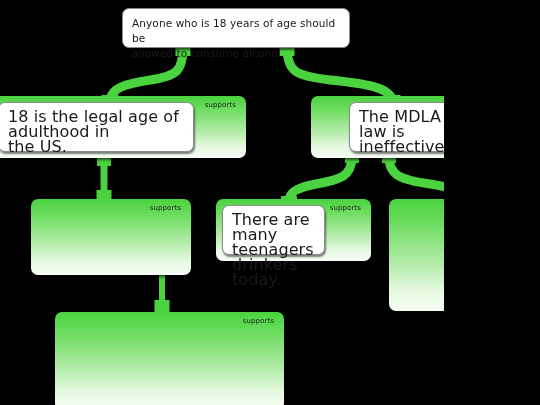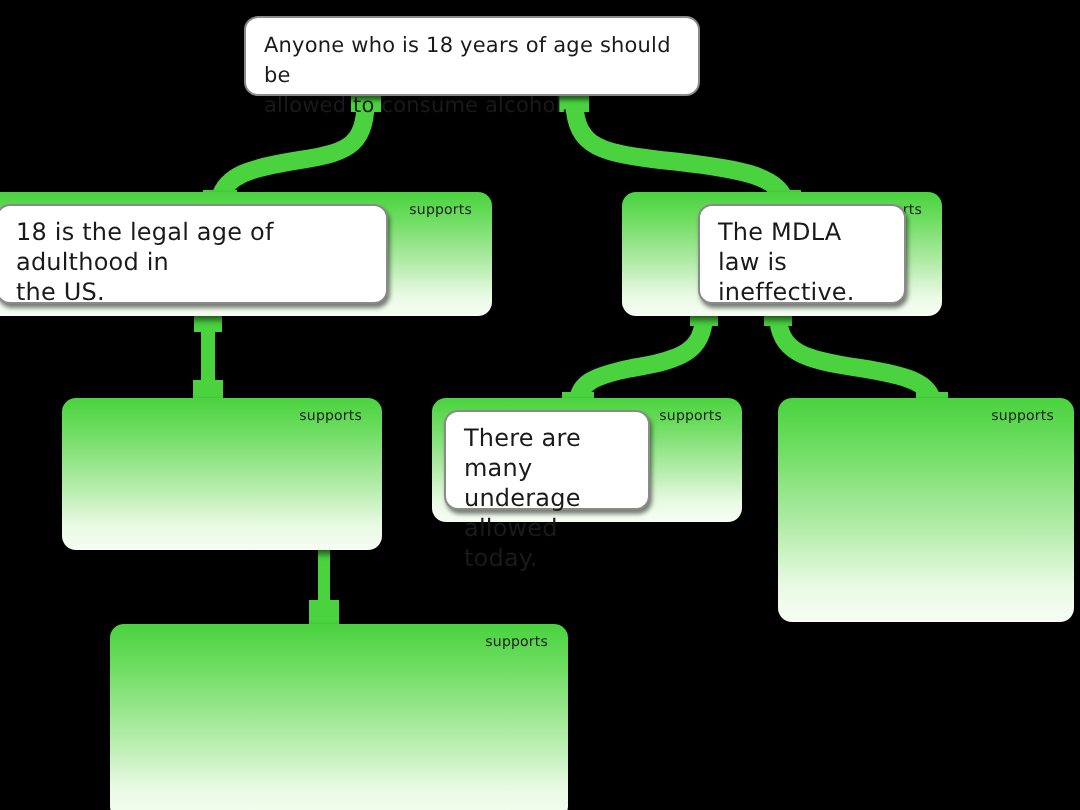--- a/index.html
+++ b/index.html
@@ -2,21 +2,21 @@
 <html><head>
 <meta charset="utf-8">
 <style>
   html, body {
     margin: 0;
     padding: 0;
     background: #000000;
   }
   #canvas {
     position: relative;
-    width: 540px;
+    width: 444px;
     height: 405px;
     background: #000000;
     overflow: hidden;
     font-family: "DejaVu Sans", sans-serif;
   }
   #wires {
     position: absolute;
     left: 0;
     top: 0;
     width: 540px;
@@ -66,21 +66,21 @@
     position: absolute;
     left: 6px;
     top: 6px;
     background: #ffffff;
     border: 1px solid #8a8a8a;
     border-radius: 7px;
     box-shadow: 1px 2px 2px rgba(0,0,0,0.5);
     box-sizing: border-box;
   }
   .card .inner .text {
-    font-size: 12px;
+    font-size: 16px;
     line-height: 15px;
     color: #1a1a1a;
     letter-spacing: 0.1px;
     padding: 6px 8px 5px 9px;
     white-space: pre-line;
   }
 </style>
 </head>
 <body>
 
@@ -139,21 +139,21 @@
   </div>
 
   <div class="card" style="left:31px; top:199px; width:160px; height:76px;">
     <span class="supports">supports</span>
   </div>
 
   <div class="card" style="left:216px; top:199px; width:155px; height:62px;">
     <span class="supports">supports</span>
     <div class="inner" style="width:103px; height:50px;">
       <div class="text">There are many
-underage allowed
+teenagers drinkers
 today.</div>
     </div>
   </div>
 
   <div class="card" style="left:389px; top:199px; width:148px; height:112px;">
     <span class="supports">supports</span>
   </div>
 
   <div class="card" style="left:55px; top:312px; width:229px; height:98px;">
     <span class="supports">supports</span>

